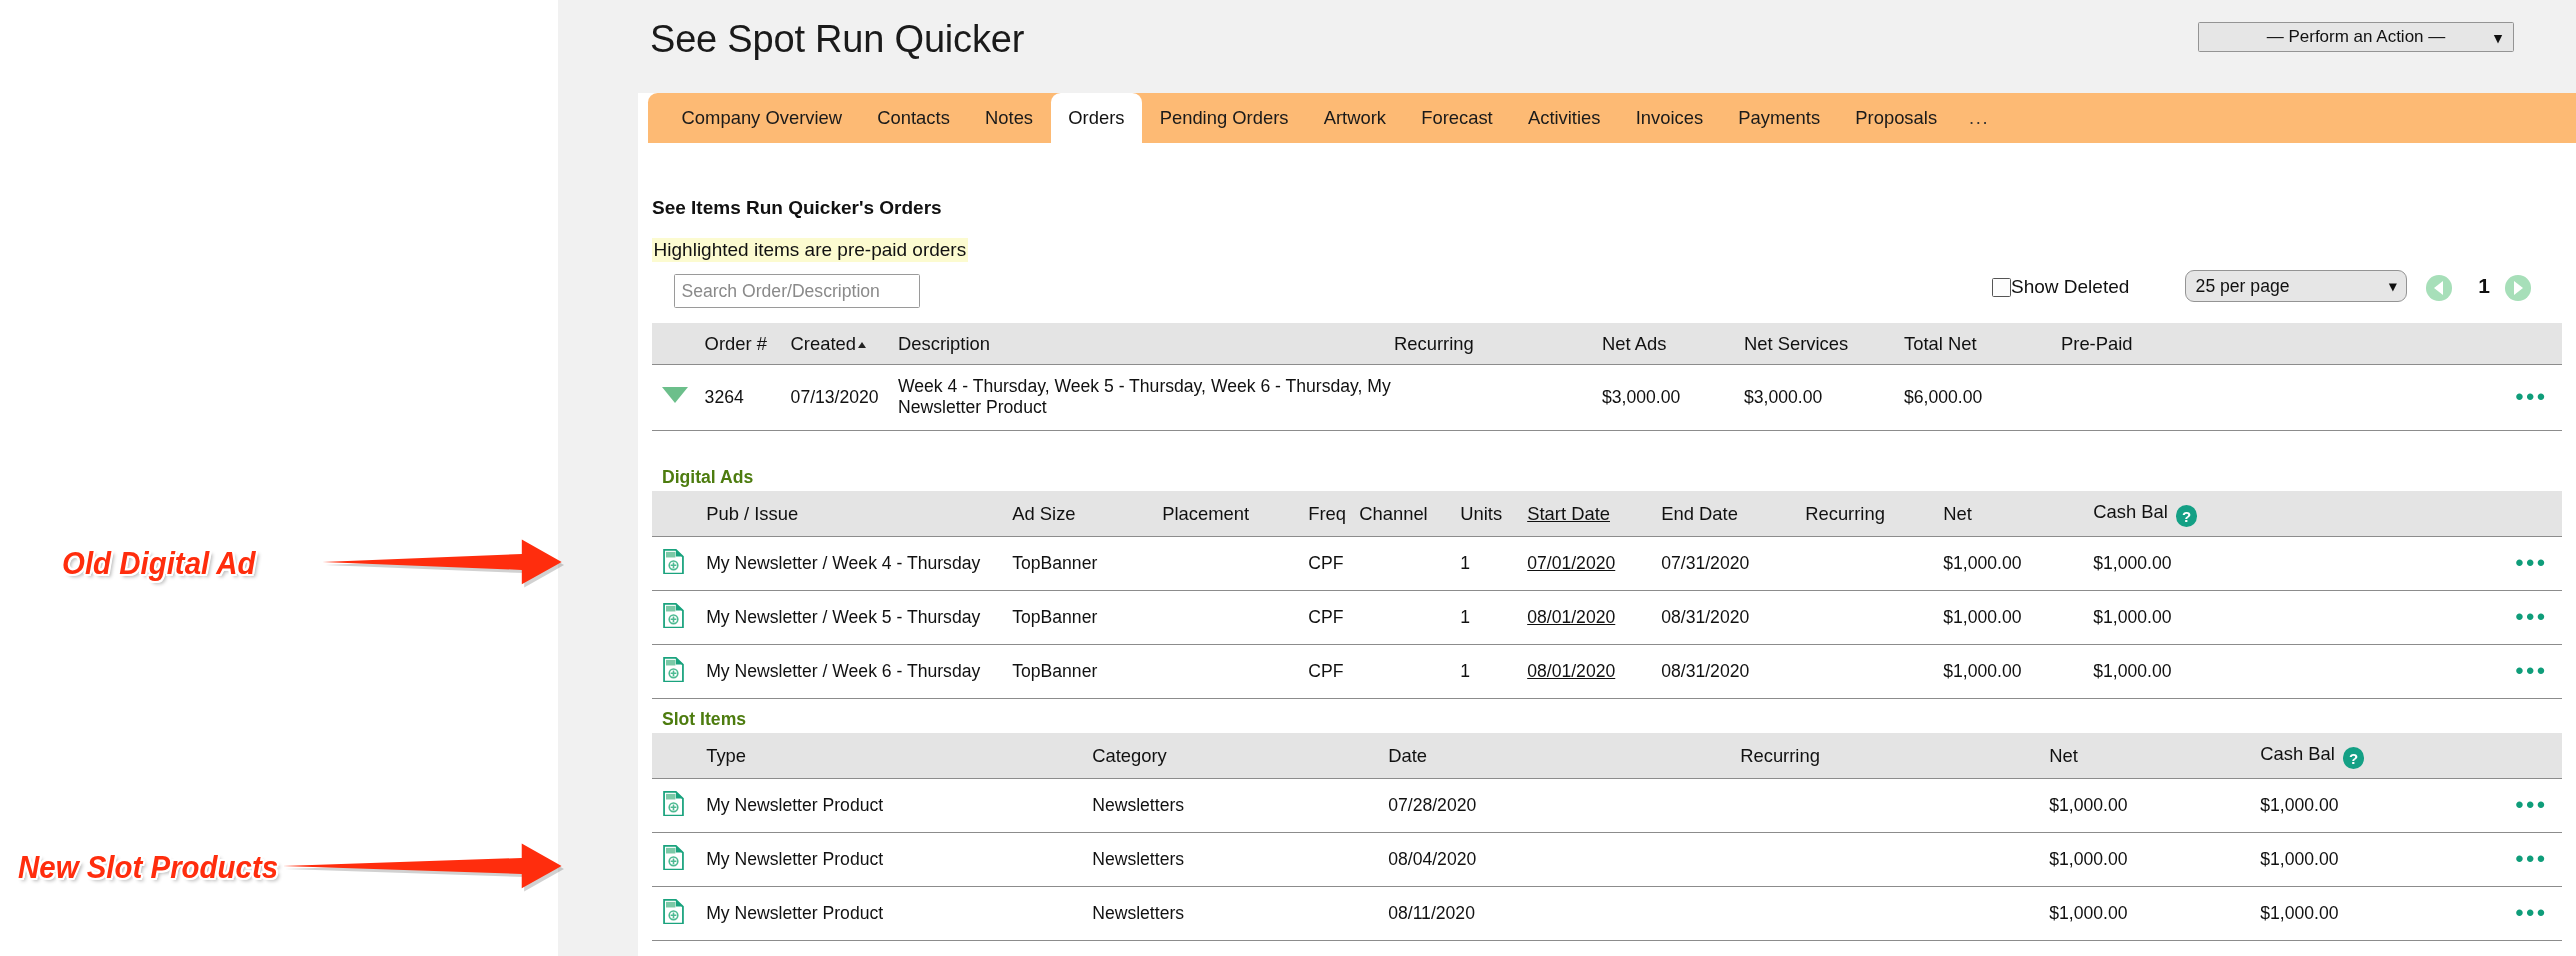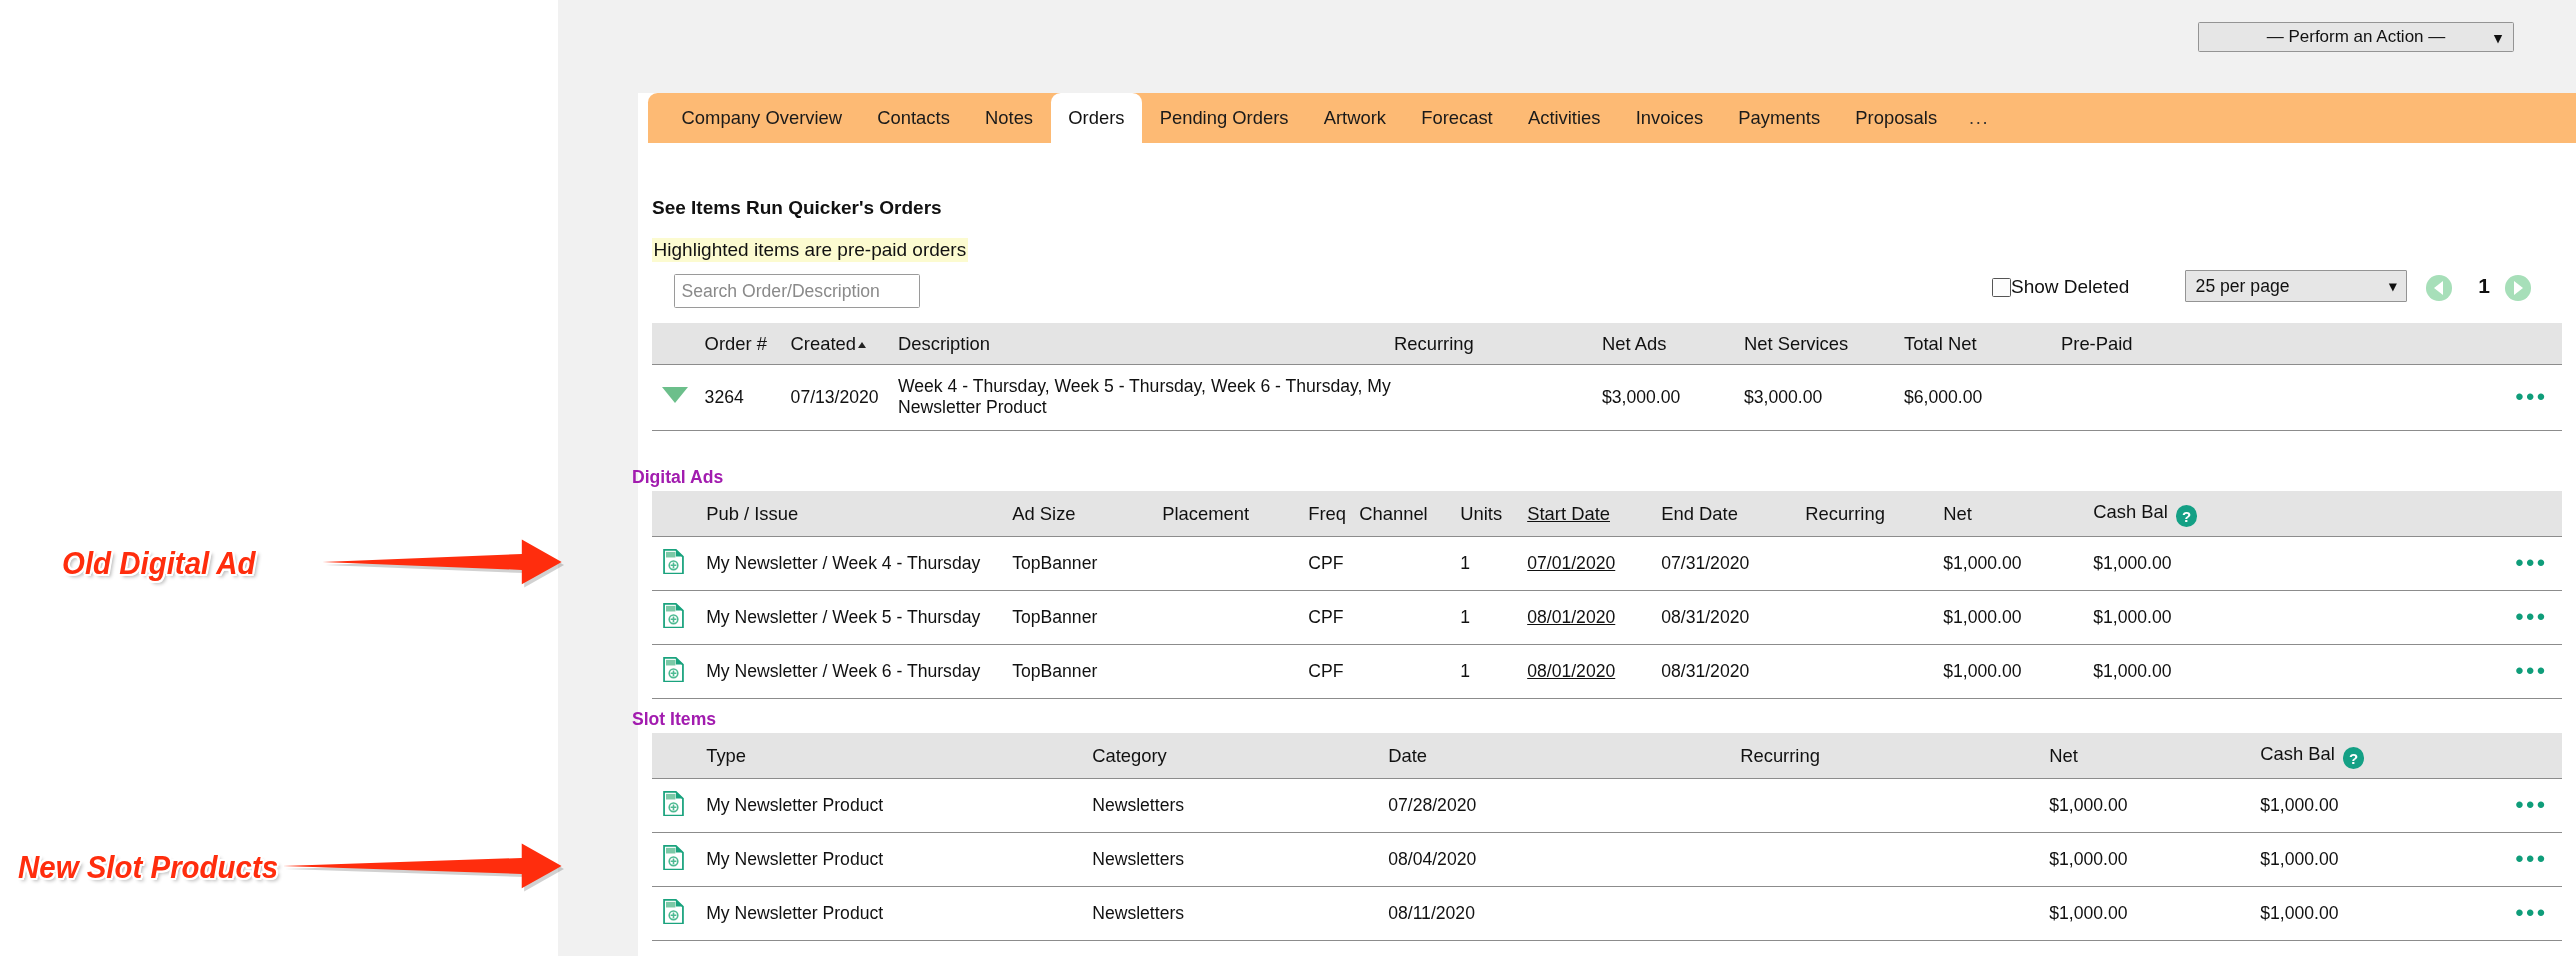--- a/index.html
+++ b/index.html
@@ -69,21 +69,21 @@
     padding:0 6.4px;border-radius:1.6px;outline:none;margin-left:24px;
   }
   #search-input::placeholder{color:#8a8a8a;opacity:1;}
 
   
   #showdel-wrap{position:absolute;left:1992px;top:276px;display:flex;align-items:center;gap:0;cursor:pointer;}
   #showdel-box{width:19px;height:19px;border:1.6px solid #555;background:#fdfdfd;box-sizing:border-box;border-radius:1.6px;}
   #showdel-label{font-size:19px;color:#111;white-space:nowrap;}
   #perpage-select{
     position:absolute;left:2185px;top:270px;width:222px;height:32px;
-    background:#e6e6e6;border:0.8px solid #949494;border-radius:1px;box-sizing:border-box;
+    background:#e6e6e6;border:0.8px solid #949494;border-radius:9px;box-sizing:border-box;
     display:flex;align-items:center;padding:0 9.6px;font-size:17.6px;color:#111;cursor:pointer;
   }
   #perpage-select .pp-label{flex:1;white-space:nowrap;}
   #perpage-select .chev{font-size:14.4px;font-weight:bold;}
   .pager-btn{
     position:absolute;top:275px;width:25.6px;height:25.6px;border-radius:50%;
     background:#a7dfb9;display:flex;align-items:center;justify-content:center;cursor:pointer;
   }
   #pager-prev{left:2426px;}
   #pager-next{left:2505px;}
@@ -116,21 +116,21 @@
   #orders-table th.c-pp,#orders-table td.c-pp{width:264px;}
   #orders-table th.c-act,#orders-table td.c-act{width:auto;text-align:right;padding-right:14.4px;}
 
   .caret-down{
     width:0;height:0;border-left:13.6px solid transparent;border-right:13.6px solid transparent;
     border-top:16px solid #6cbf8b;display:inline-block;cursor:pointer;
   }
   .dots{color:#0f9d7a;font-size:24px;letter-spacing:2.4px;line-height:1;cursor:pointer;white-space:nowrap;}
 
   .section-label{
-    position:absolute;left:632px;font-size:17.6px;font-weight:bold;color:#a21caf;white-space:nowrap;
+    position:absolute;left:662px;font-size:17.6px;font-weight:bold;color:#4d7c0f;white-space:nowrap;
   }
   #lbl-digital{top:467px;}
   #lbl-slot{top:709px;}
 
   
   #ads-table{top:491px;}
   #ads-table th.a-ic,#ads-table td.a-ic{width:43px;padding-left:11.2px;}
   #ads-table th.a-pub,#ads-table td.a-pub{width:306px;}
   #ads-table th.a-size,#ads-table td.a-size{width:150px;}
   #ads-table th.a-pl,#ads-table td.a-pl{width:146px;}
@@ -193,20 +193,21 @@
 </head>
 <body>
 
 <div id="page">
 
   <div id="left-white"></div>
   <div id="frame-gray"></div>
   <div id="content-card"></div>
   <div id="header-strip"></div>
 
+  <div id="page-title">See Spot Run Quicker</div>
 
   <div id="action-select">
     <span class="sel-label">— Perform an Action —</span>
     <span class="chev">▾</span>
   </div>
 
   <div id="tabbar">
     <div id="tabs">
       <div class="tab">Company Overview</div>
       <div class="tab">Contacts</div>

